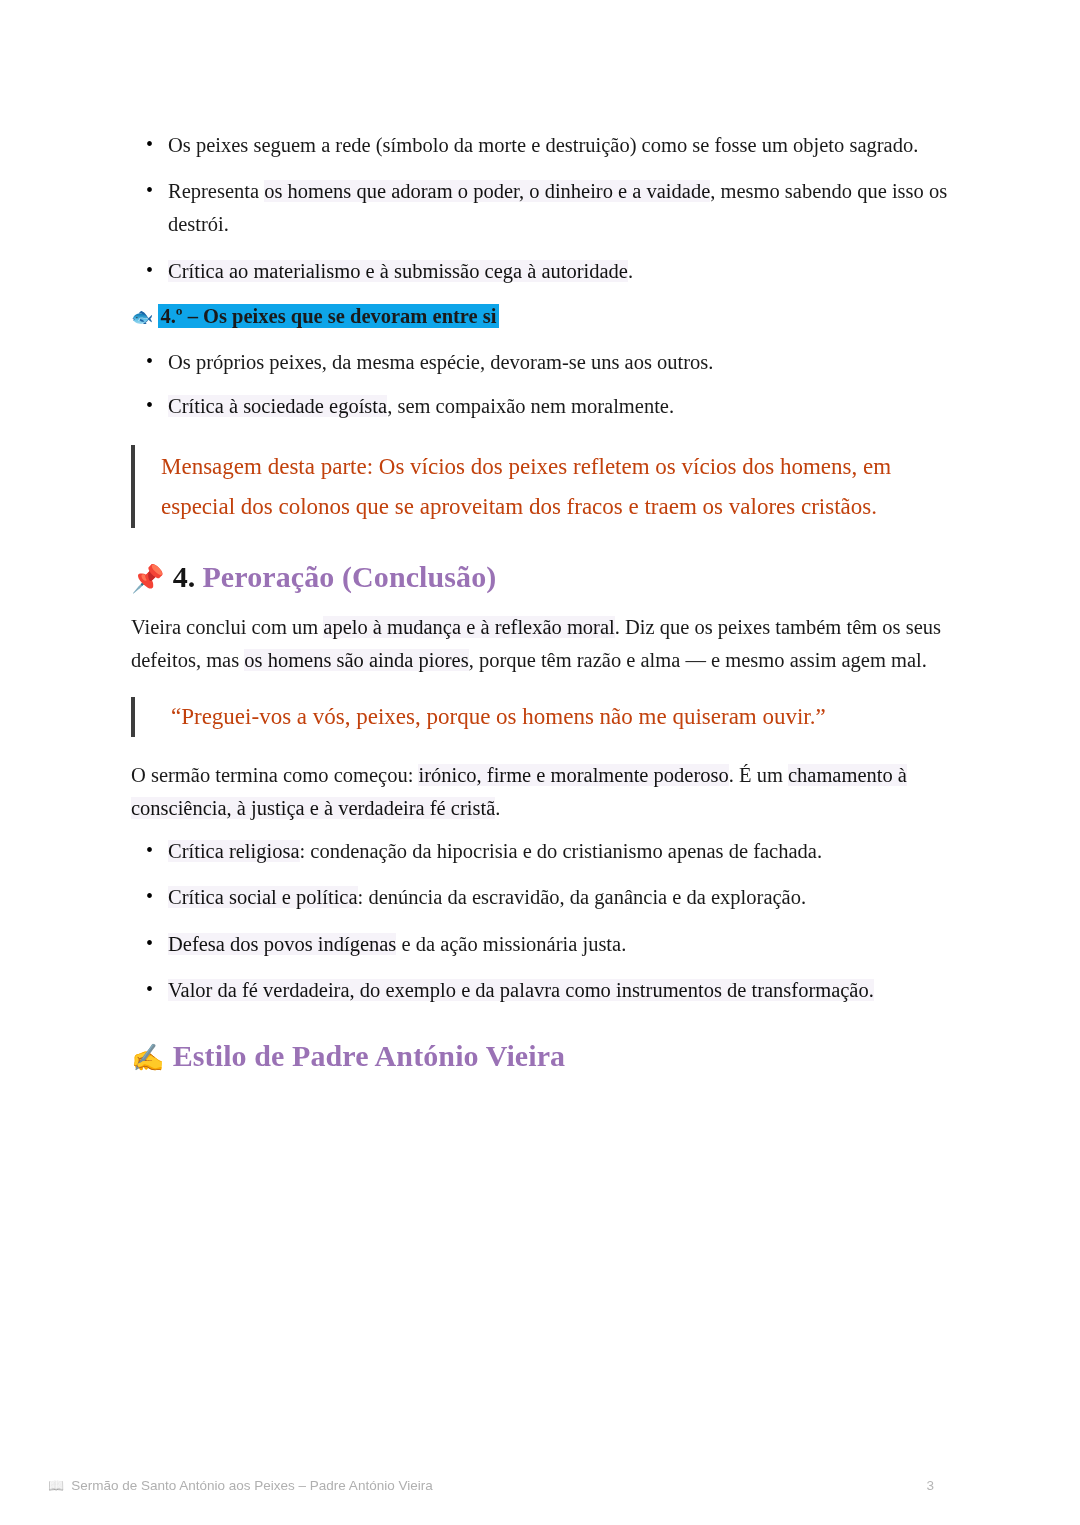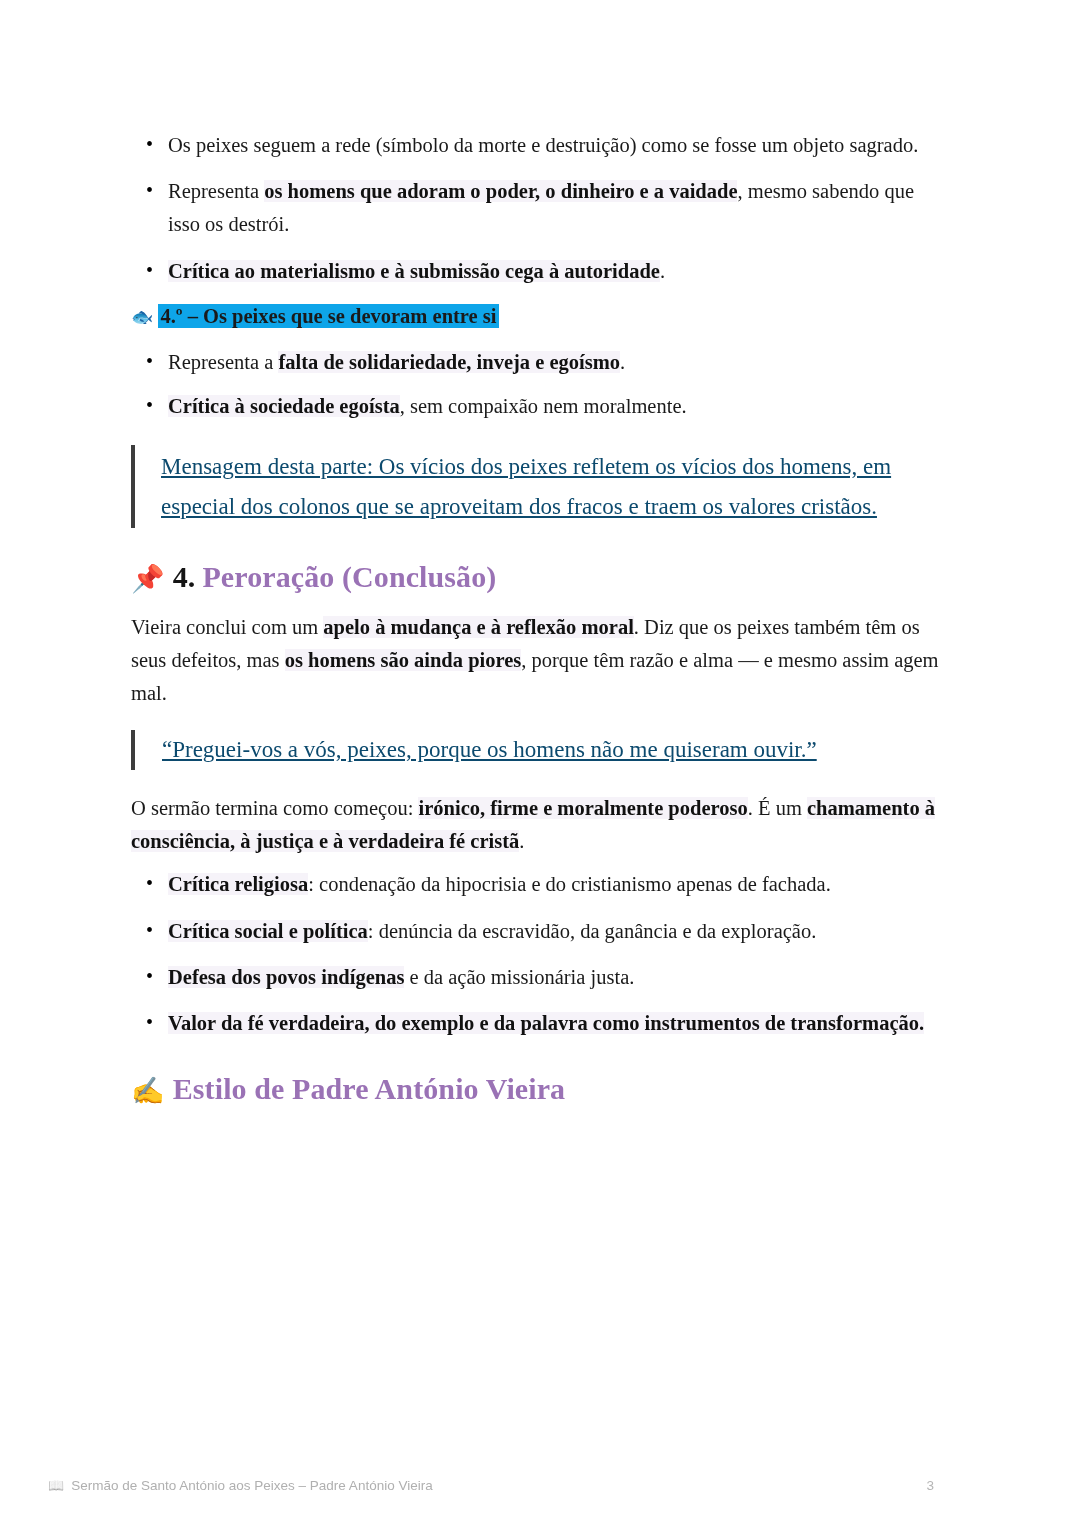--- a/index.html
+++ b/index.html
@@ -49,21 +49,21 @@
     content: "\2022";
     position: absolute;
     left: 15px;
     top: -1px;
     font-size: 20px;
     color: #000;
     line-height: 1.62;
   }
   ul.bullets.tight > li { margin-bottom: 11px; }
 
-  b, strong { font-weight: bold; color: #111; }
+  b, strong { font-weight: normal; color: #111; }
   .hl { background: #f6f3f9; }
 
   
   .subhead {
     font-size: 20.5px;
     font-weight: bold;
     color: #1a1a1a;
     margin: 6px 0 14px 0;
     line-height: 1.5;
     display: block;
@@ -71,26 +71,25 @@
   .subhead .emj { font-size: 18px; margin-right: 5px; }
   .subhead .hl-wrap { background: #0ea5e9; padding: 1px 2px; }
 
   
   blockquote {
     margin: 22px 0 26px 0;
     padding: 2px 0 2px 26px;
     border-left: 4px solid #3d3d3d;
     font-size: 23px;
     line-height: 1.72;
-    color: #0c4a6e;
-    text-decoration: underline;
+    color: #c2410c;
   }
   blockquote.single {
     margin: 20px 0 22px 0;
-    padding-left: 27px;
+    padding-left: 36px;
     line-height: 1.55;
   }
 
   
   h2.section {
     font-size: 30px;
     font-weight: bold;
     color: #9a72b5;
     margin: 30px 0 14px 0;
     line-height: 1.25;
@@ -143,21 +142,21 @@
         <li><span>Os peixes seguem a rede (símbolo da morte e destruição) como se fosse um objeto sagrado.</span></li>
         <li><span>Representa </span><b class="hl">os homens que adoram o poder, o dinheiro e a vaidade</b><span>, mesmo sabendo que isso os destrói.</span></li>
         <li><b class="hl">Crítica ao materialismo e à submissão cega à autoridade</b><span>.</span></li>
       </ul>
 
     <div class="subhead">
       <span class="emj">🐟</span><span class="hl-wrap">4.º – Os peixes que se devoram entre si</span>
     </div>
 
     <ul class="bullets tight" id="list-quarto">
-        <li><span>Representa a </span><b class="hl">falta de solidariedade, inveja e egoísmo</b><span>.</span></li>
+        <li><span>Os próprios peixes, da mesma espécie, devoram-se uns aos outros.</span></li>
         <li><b class="hl">Crítica à sociedade egoísta</b><span>, sem compaixão nem moralmente.</span></li>
       </ul>
 
     <blockquote>
       <span>Mensagem desta parte: Os vícios dos peixes refletem os vícios dos homens, em especial dos colonos que se aproveitam dos fracos e traem os valores cristãos.</span>
     </blockquote>
 
     <h2 class="section">
       <span class="emj">📌</span><span class="num">4.</span><span>Peroração (Conclusão)</span>
     </h2>

